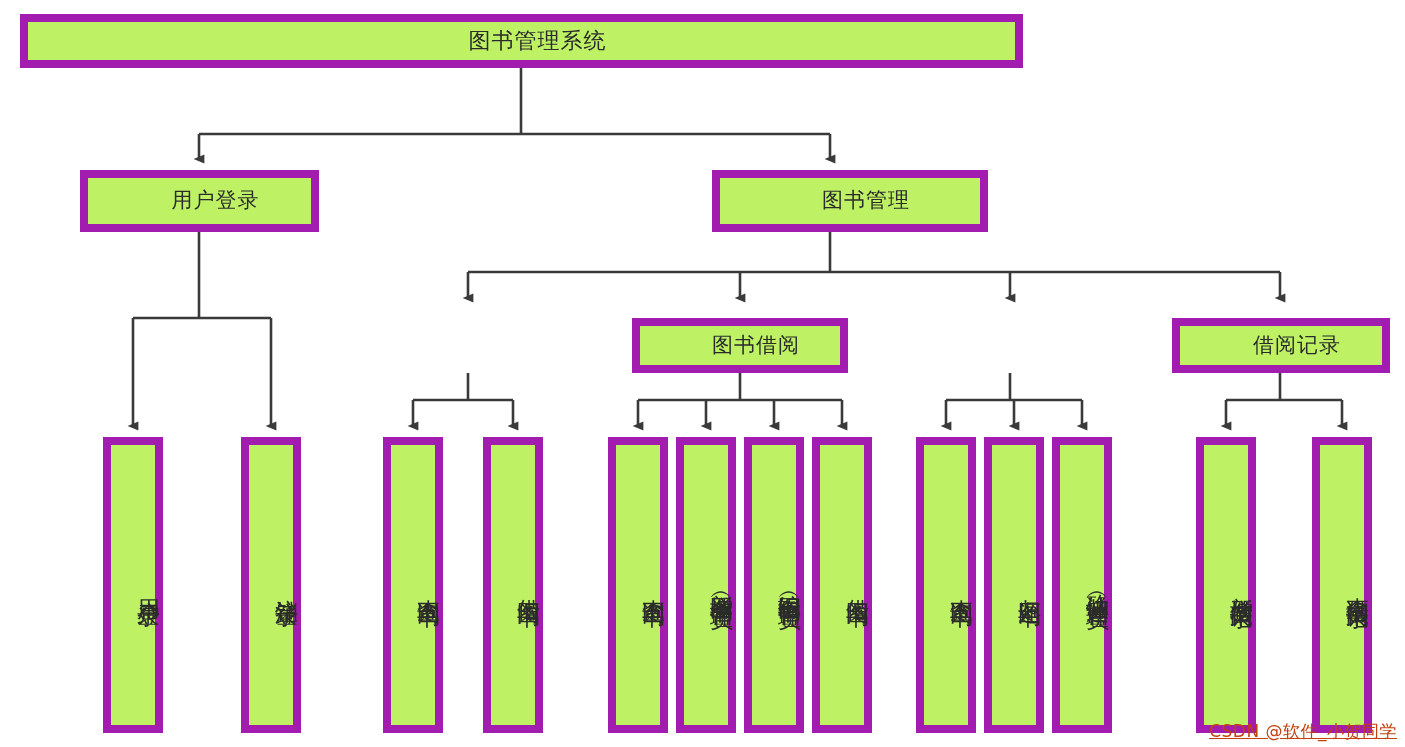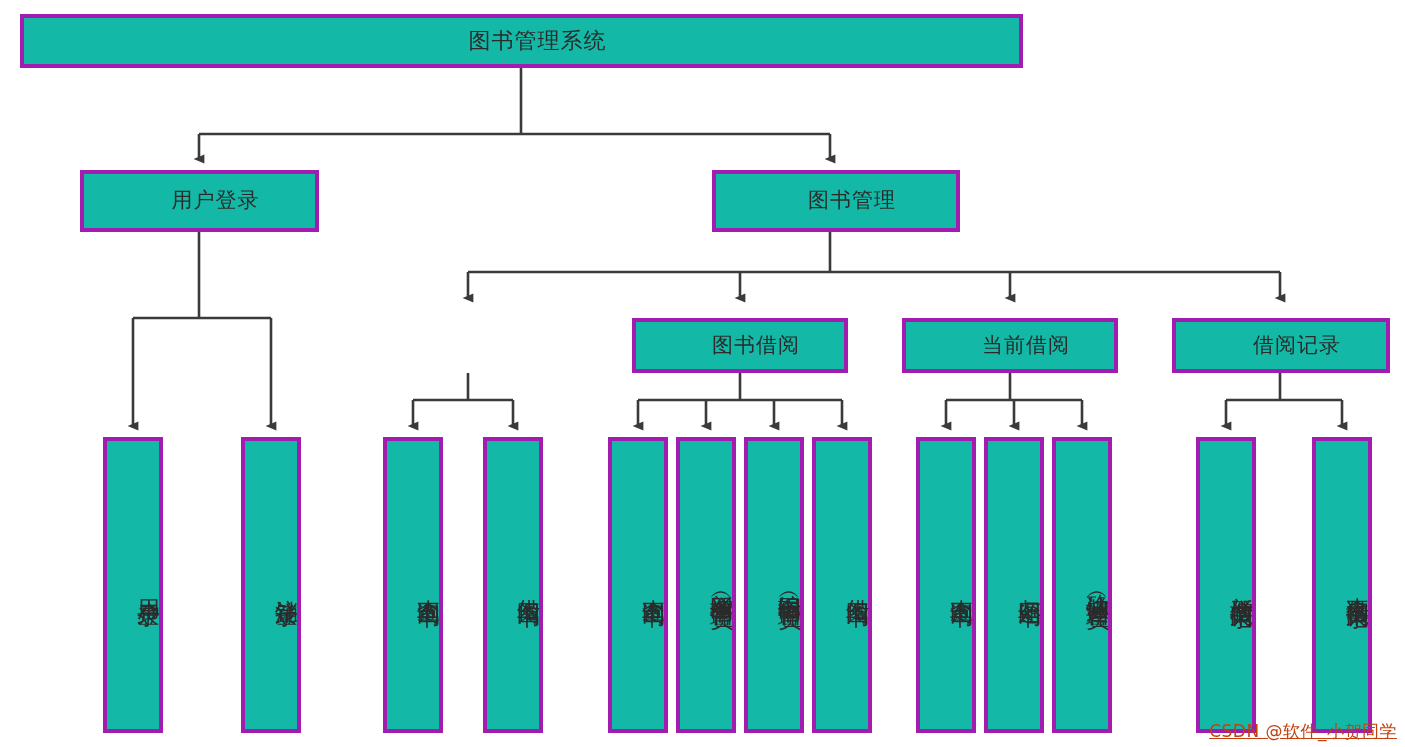--- a/index.html
+++ b/index.html
@@ -23,22 +23,22 @@
     position: absolute;
     left: 0;
     top: 0;
     width: 1405px;
     height: 747px;
     pointer-events: none;
   }
   .node {
     position: absolute;
     box-sizing: border-box;
-    border: 4px solid #a21caf;
-    background: #14b8a6;
+    border: 8px solid #a21caf;
+    background: #bef264;
     display: flex;
     align-items: center;
     justify-content: center;
     color: #2b2b2b;
     padding-left: 32px;
   }
   .node .label-h {
     font-size: 21px;
     line-height: 1.2;
     letter-spacing: 1px;
@@ -128,29 +128,26 @@
     </g>
   </svg>
 
   <div class="node root" style="left:20px; top:14px; width:1003px; height:54px;">
     <span class="label-h">图书管理系统</span>
   </div>
 
   <div class="node" style="left:80px; top:170px; width:239px; height:62px;">
     <span class="label-h">用户登录</span>
   </div>
-  <div class="node" style="left:712px; top:170px; width:248px; height:62px;">
+  <div class="node" style="left:712px; top:170px; width:276px; height:62px;">
     <span class="label-h">图书管理</span>
   </div>
 
   <div class="node" style="left:632px; top:318px; width:216px; height:55px;">
     <span class="label-h">图书借阅</span>
-  </div>
-  <div class="node" style="left:902px; top:318px; width:216px; height:55px;">
-    <span class="label-h">当前借阅</span>
   </div>
   <div class="node" style="left:1172px; top:318px; width:218px; height:55px;text-align:right;">
     <span class="label-h">借阅记录</span>
   </div>
 
   <div class="node leaf" style="left:103px; top:437px; width:60px; height:296px;">
     <span class="label-v">用户登录</span>
   </div>
   <div class="node leaf" style="left:241px; top:437px; width:60px; height:296px;">
     <span class="label-v">注销登录</span>

